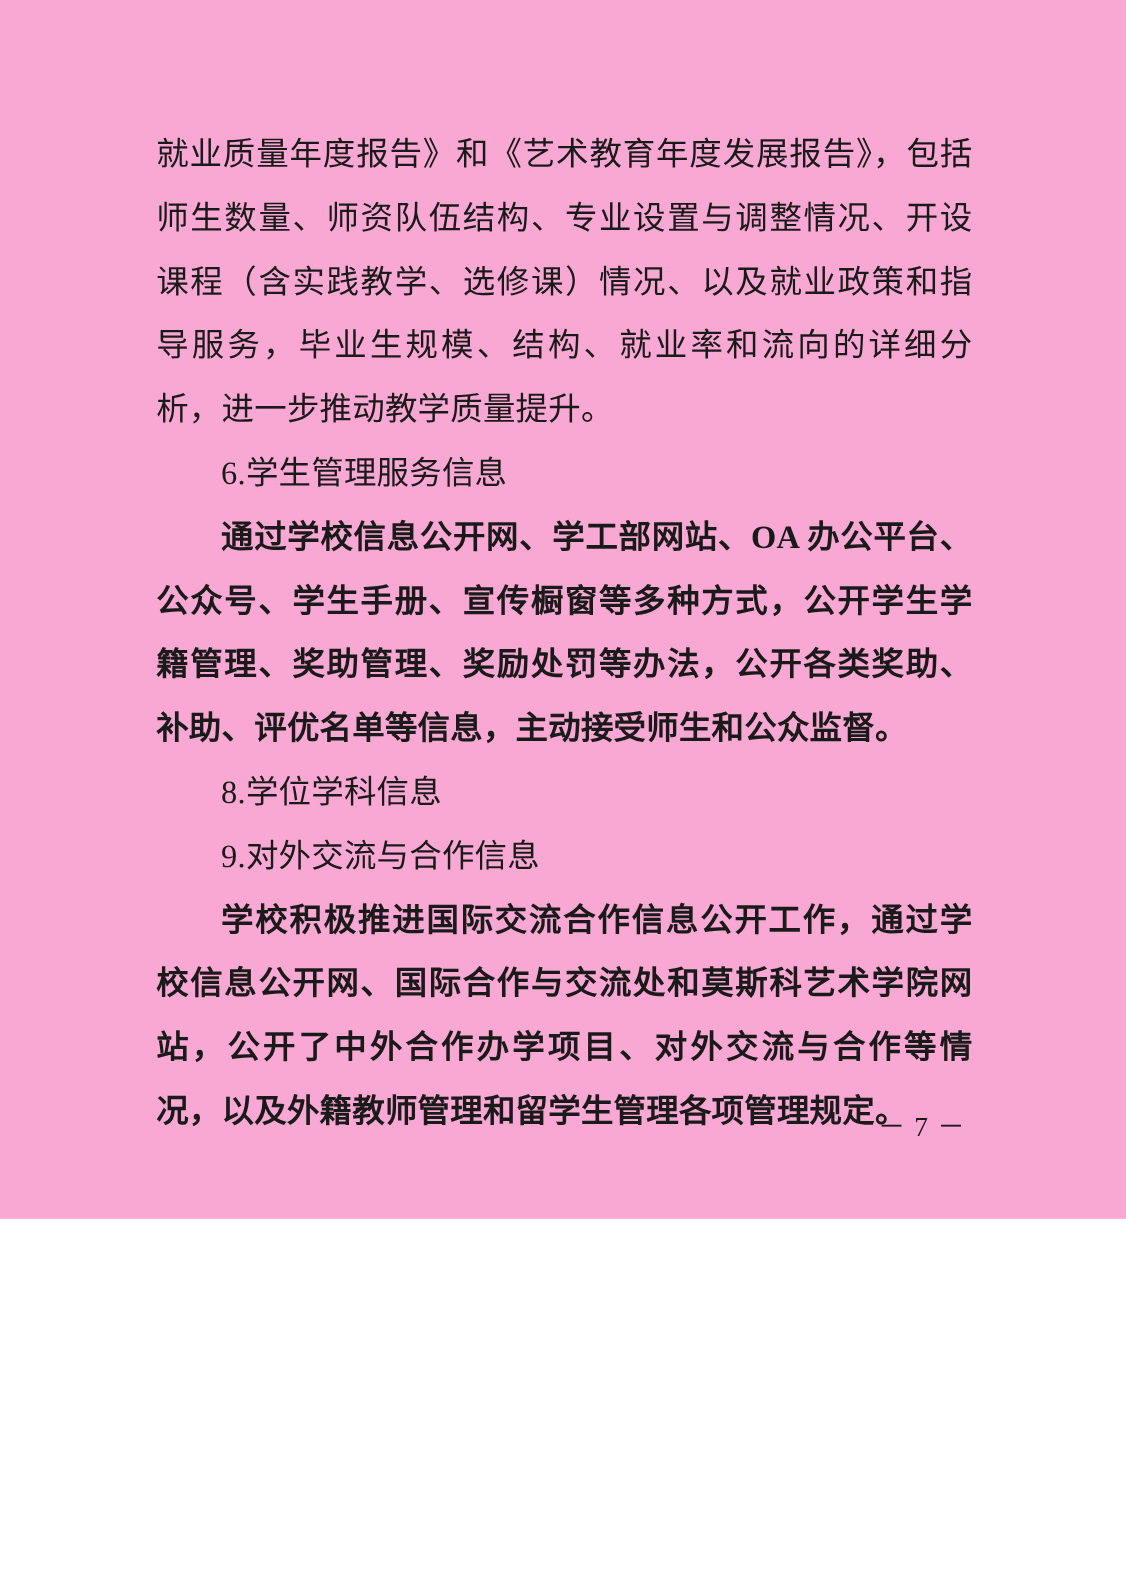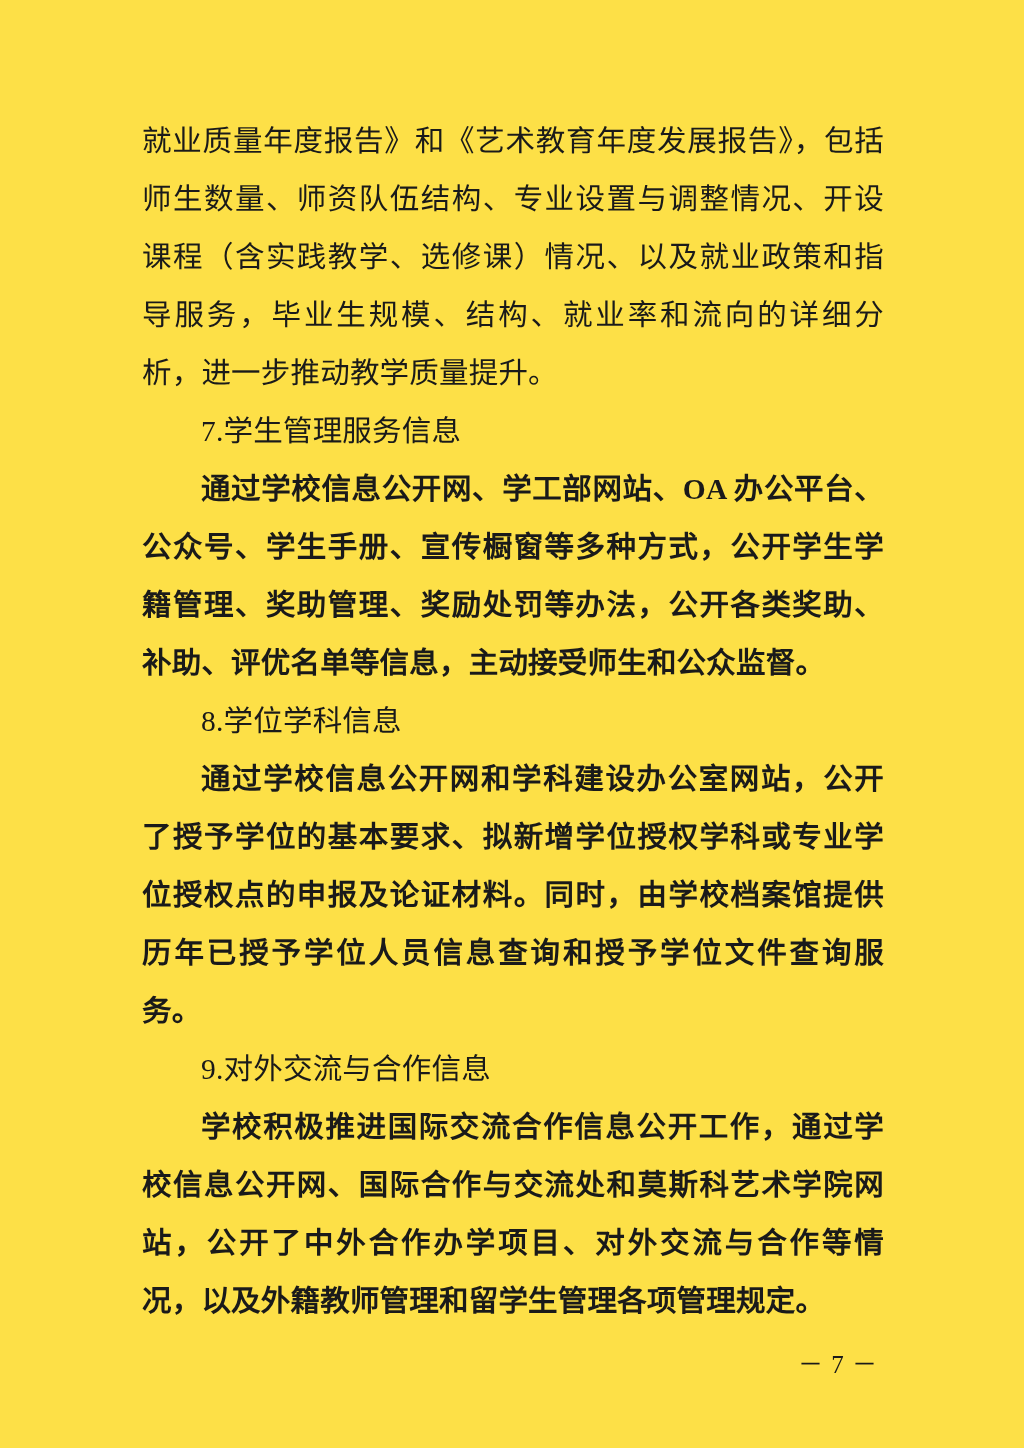--- a/index.html
+++ b/index.html
@@ -13,22 +13,22 @@
     font-family: "Liberation Serif", "DejaVu Serif", serif;
     color: #000000;
     position: relative;
     overflow: hidden;
   }
   .page {
     position: absolute;
     left: 0;
     top: 0;
     width: 1024px;
-    height: 1448px;
-    background: #fde047;
+    height: 1108px;
+    background: #f9a8d4;
   }
   .content {
     position: absolute;
     left: 142px;
     top: 112px;
     width: 742px;
   }
   p {
     margin: 0;
     font-size: 29.5px;
@@ -54,22 +54,21 @@
     letter-spacing: 1px;
     font-family: "Liberation Serif", "DejaVu Serif", serif;
   }
 </style>
 </head>
 <body>
 
 <div class="page">
   <div class="content">
     <p class="continued">就业质量年度报告》和《艺术教育年度发展报告》，包括师生数量、师资队伍结构、专业设置与调整情况、开设课程（含实践教学、选修课）情况、以及就业政策和指导服务，毕业生规模、结构、就业率和流向的详细分析，进一步推动教学质量提升。</p>
-    <p class="heading">7.学生管理服务信息</p>
+    <p class="heading">6.学生管理服务信息</p>
     <p class="indent">通过学校信息公开网、学工部网站、OA 办公平台、公众号、学生手册、宣传橱窗等多种方式，公开学生学籍管理、奖助管理、奖励处罚等办法，公开各类奖助、补助、评优名单等信息，主动接受师生和公众监督。</p>
     <p class="heading">8.学位学科信息</p>
-    <p class="indent">通过学校信息公开网和学科建设办公室网站，公开了授予学位的基本要求、拟新增学位授权学科或专业学位授权点的申报及论证材料。同时，由学校档案馆提供历年已授予学位人员信息查询和授予学位文件查询服务。</p>
     <p class="heading">9.对外交流与合作信息</p>
     <p class="indent">学校积极推进国际交流合作信息公开工作，通过学校信息公开网、国际合作与交流处和莫斯科艺术学院网站，公开了中外合作办学项目、对外交流与合作等情况，以及外籍教师管理和留学生管理各项管理规定。</p>
 
   </div>
   <div class="page-number">－ 7 －</div>
 </div>
 
 </body></html>

